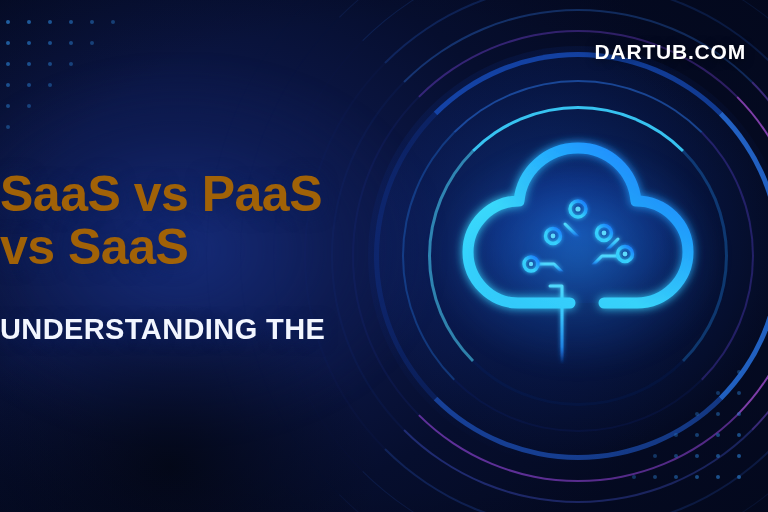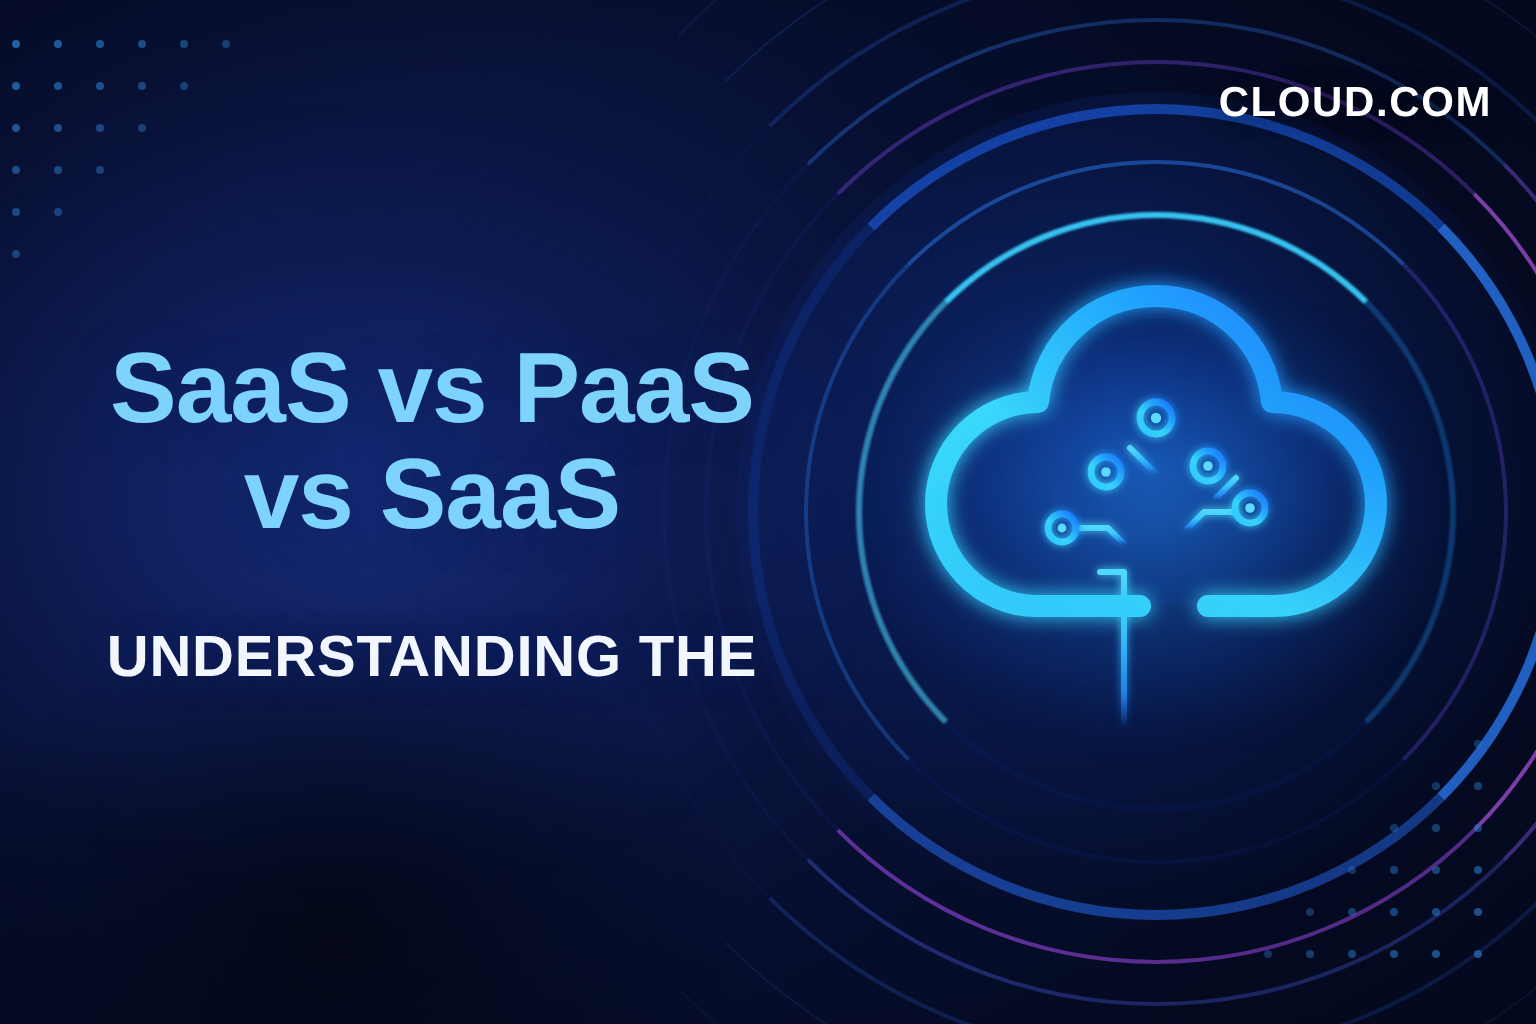--- a/index.html
+++ b/index.html
@@ -113,36 +113,36 @@
     background: radial-gradient(ellipse at center, rgba(40,160,255,.30) 0%, rgba(25,100,220,.16) 45%, rgba(10,40,120,0) 72%);
     filter: blur(8px);
   }
 
   
   #headline {
     position: absolute;
     left: 0;
     top: 134px;
     width: 432px;
-    text-align: center;
-    color: #7dd3fc;
+    text-align: left;
+    color: #a16207;
     font-size: 50px;
     font-weight: bold;
     line-height: 1.06;
     letter-spacing: -0.5px;
     text-shadow: 0 2px 18px rgba(10,30,90,.85);
   }
   #headline .l2 { display: block; }
 
   #subhead {
     position: absolute;
     left: 0;
     top: 286px;
     width: 432px;
-    text-align: center;
+    text-align: left;
     color: #f2f6ff;
     font-size: 29px;
     font-weight: bold;
     line-height: 1.32;
     letter-spacing: 0.4px;
     text-shadow: 0 2px 14px rgba(10,30,90,.7);
   }
   #subhead .l2 { display: block; }
 
   #brand {
@@ -327,19 +327,19 @@
       <span class="dot" style="opacity: 0.5;"></span>
       <span class="dot" style="opacity: 0.583333;"></span>
       <span class="dot" style="opacity: 0.666667;"></span>
       <span class="dot" style="opacity: 0.75;"></span>
       <span class="dot" style="opacity: 0.833333;"></span>
     </div>
 
   <div class="bg-corner-dark-bl"></div>
   <div class="bg-vignette"></div>
 
-  <div id="brand">CLOUD.COM</div>
+  <div id="brand">DARTUB.COM</div>
 
   <h1 id="headline"><span>SaaS vs PaaS</span><span class="l2">vs SaaS</span></h1>
 
   <h2 id="subhead"><span>UNDERSTANDING THE</span></h2>
 
 </div>
 
 </body></html>

